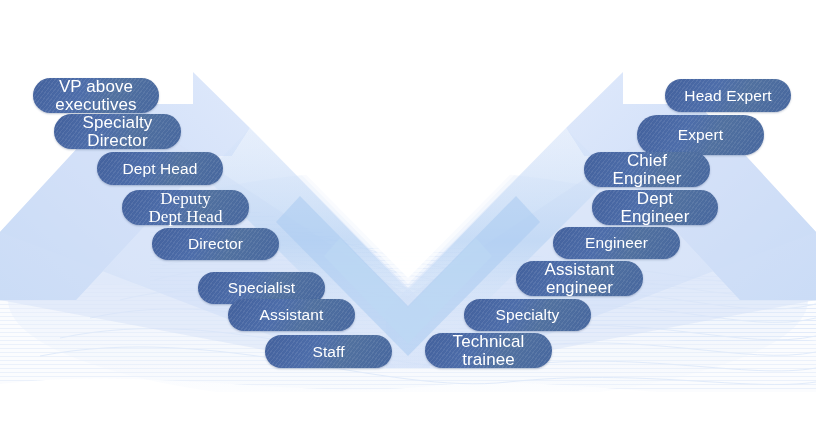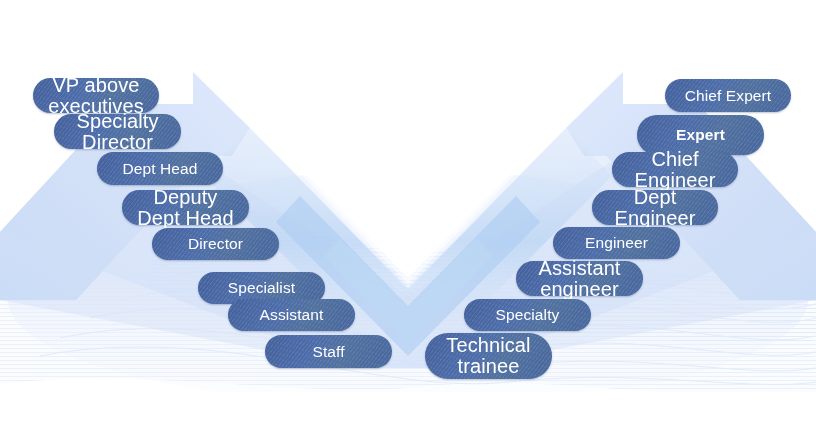--- a/index.html
+++ b/index.html
@@ -48,21 +48,21 @@
         rgba(255,255,255,.085) 1px,
         rgba(255,255,255,0) 1px,
         rgba(255,255,255,0) 3px
       ),
       linear-gradient(118deg, #43619c 0%, #4d6daa 38%, #51719f 62%, #47679f 100%);
     box-shadow: 0 1px 2px rgba(40,62,110,.30);
     font-size: 15.5px;
     padding: 0 10px;
     white-space: pre-line;
   }
-  .pill.two-line { font-size: 20px; line-height: 1.04; }
+  .pill.two-line { font-size: 17px; line-height: 1.04; }
 </style>
 </head>
 <body>
 
 <div id="stage">
 
   <svg id="bg-art" viewBox="0 0 816 443" width="816" height="443" xmlns="http://www.w3.org/2000/svg">
     <defs>
       <linearGradient id="gradLeftArrow" x1="0" y1="1" x2="1" y2="0">
         <stop offset="0%" stop-color="#bcd5f4"></stop>
@@ -183,35 +183,35 @@
     <rect x="0" y="0" width="816" height="60" fill="#ffffff" opacity=".55"></rect>
     <rect x="0" y="392" width="816" height="51" fill="#ffffff"></rect>
   </svg>
 
   <div id="left-track">
       <div class="pill two-line" style="left: 33px; top: 78px; width: 126px; height: 35px;">VP above
 executives</div>
       <div class="pill two-line" style="left: 54px; top: 114px; width: 127px; height: 35px;">Specialty
 Director</div>
       <div class="pill" style="left: 97px; top: 152px; width: 126px; height: 33px;">Dept Head</div>
-      <div class="pill two-line" style="left: 122px; top: 190px; width: 127px; height: 35px;">Deputy
+      <div class="pill two-line" style="left: 122px; top: 190px; width: 127px; height: 35px; font-family: Liberation Serif, serif;">Deputy
 Dept Head</div>
       <div class="pill" style="left: 152px; top: 228px; width: 127px; height: 32px;">Director</div>
       <div class="pill" style="left: 198px; top: 272px; width: 127px; height: 32px;">Specialist</div>
       <div class="pill" style="left: 228px; top: 299px; width: 127px; height: 32px;">Assistant</div>
       <div class="pill" style="left: 265px; top: 335px; width: 127px; height: 33px;">Staff</div>
     </div>
   <div id="right-track">
-      <div class="pill" style="left: 665px; top: 79px; width: 126px; height: 33px;">Chief Expert</div>
-      <div class="pill" style="left: 637px; top: 115px; width: 127px; height: 40px; font-weight: bold;">Expert</div>
-      <div class="pill two-line" style="left: 612px; top: 152px; width: 126px; height: 35px;">Chief
+      <div class="pill" style="left: 665px; top: 79px; width: 126px; height: 33px;">Head Expert</div>
+      <div class="pill" style="left: 637px; top: 115px; width: 127px; height: 40px;">Expert</div>
+      <div class="pill two-line" style="left: 584px; top: 152px; width: 126px; height: 35px;">Chief
 Engineer</div>
       <div class="pill two-line" style="left: 592px; top: 190px; width: 126px; height: 35px;">Dept
 Engineer</div>
       <div class="pill" style="left: 553px; top: 227px; width: 127px; height: 32px;">Engineer</div>
       <div class="pill two-line" style="left: 516px; top: 261px; width: 127px; height: 35px;">Assistant
 engineer</div>
       <div class="pill" style="left: 464px; top: 299px; width: 127px; height: 32px;">Specialty</div>
-      <div class="pill two-line" style="left: 425px; top: 333px; width: 127px; height: 46px;">Technical
+      <div class="pill two-line" style="left: 425px; top: 333px; width: 127px; height: 35px;">Technical
 trainee</div>
     </div>
 
 </div>
 
 </body></html>

